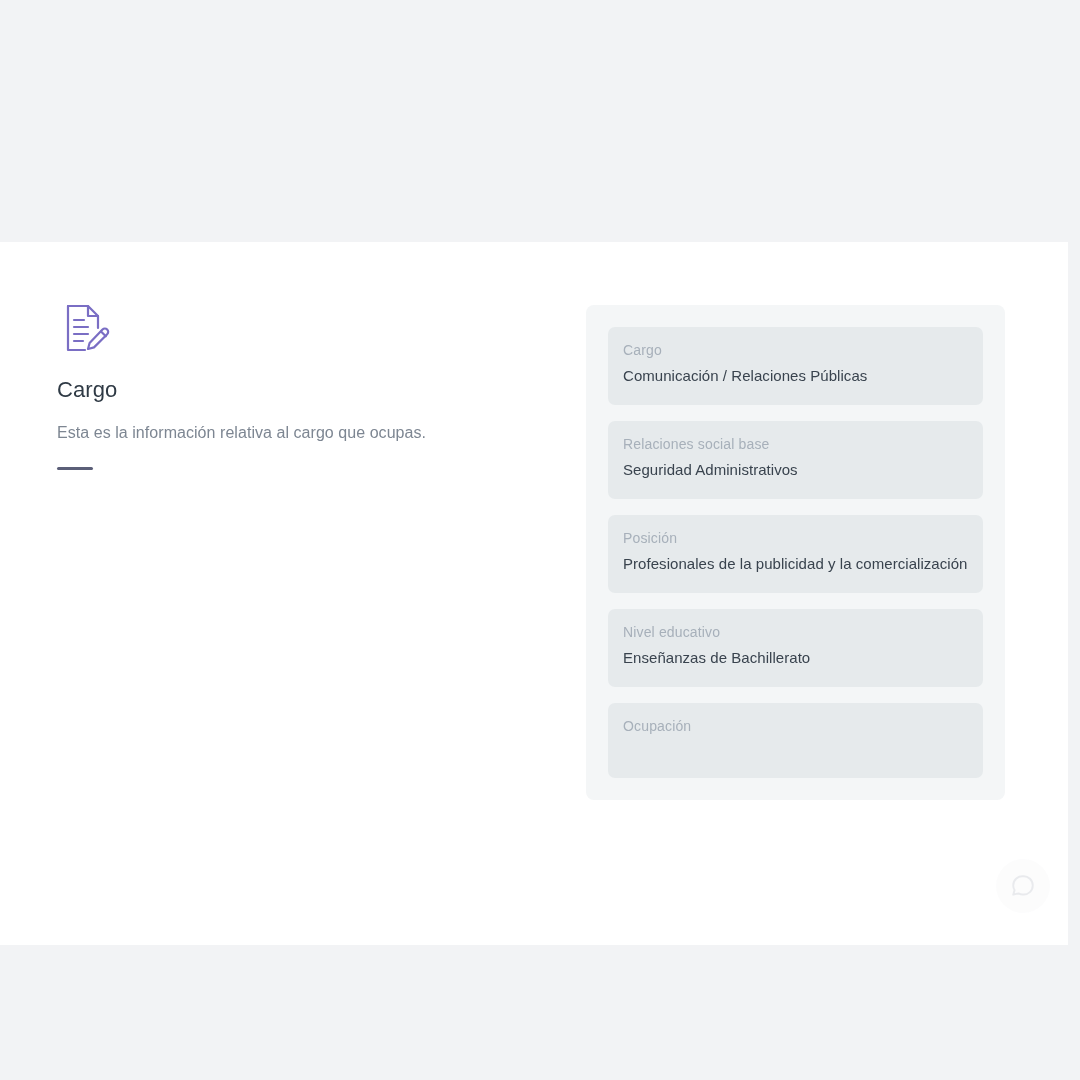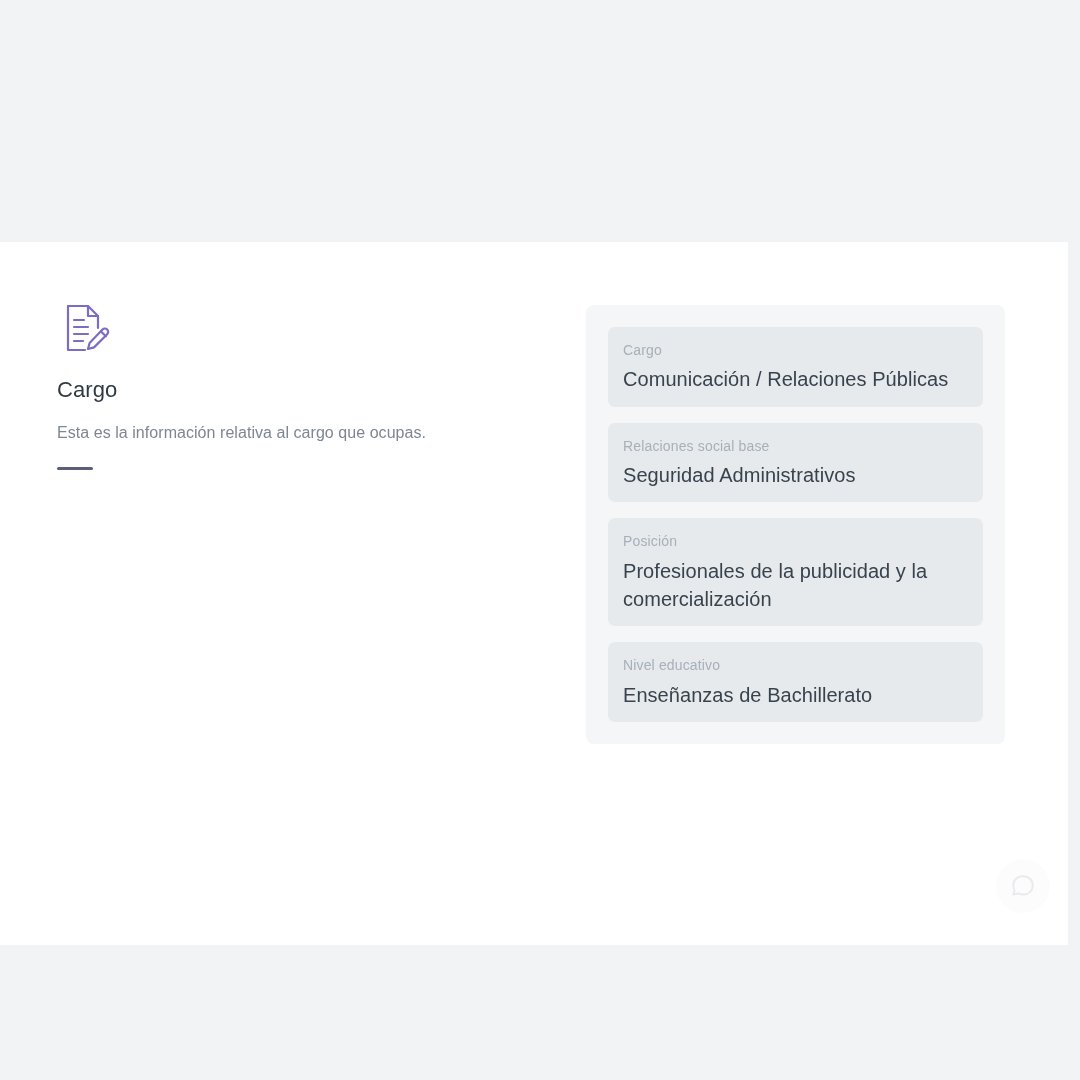--- a/index.html
+++ b/index.html
@@ -133,21 +133,21 @@
     font-size: 14px;
     font-weight: 400;
     color: #a7b0ba;
     line-height: 1.45;
     letter-spacing: 0.15px;
     margin-bottom: 5px;
   }
 
   .field-value {
     display: block;
-    font-size: 20px;
+    font-size: 15px;
     font-weight: 400;
     color: #39434e;
     line-height: 1.42;
     letter-spacing: 0.05px;
     word-wrap: break-word;
   }
 
   .field-value:empty {
     min-height: 24px;
   }
@@ -221,20 +221,24 @@
         <div class="field-card">
           <span class="field-label">Posición</span>
           <span class="field-value">Profesionales de la publicidad y la comercialización</span>
         </div>
 
         <div class="field-card">
           <span class="field-label">Nivel educativo</span>
           <span class="field-value">Enseñanzas de Bachillerato</span>
         </div>
 
+        <div class="field-card is-empty">
+          <span class="field-label">Ocupación</span>
+          <span class="field-value"></span>
+        </div>
 
       </div>
 
       <div class="help-bubble">
         <span>
           <svg viewBox="0 0 24 24" width="26" height="26" fill="none" stroke="#9aa3ad" stroke-width="1.8" stroke-linecap="round" stroke-linejoin="round">
             <path d="M21 11.5a8.4 8.4 0 0 1-9 8.4 9.1 9.1 0 0 1-4.2-1L3 20l1.2-4.2A8.3 8.3 0 0 1 3 11.5 8.4 8.4 0 0 1 12 3a8.4 8.4 0 0 1 9 8.5z"></path>
           </svg>
         </span>
       </div>

